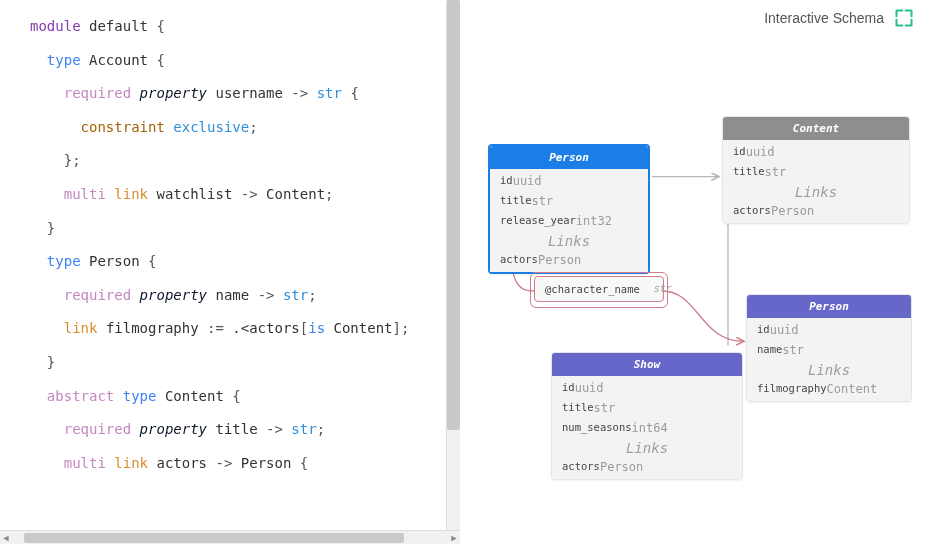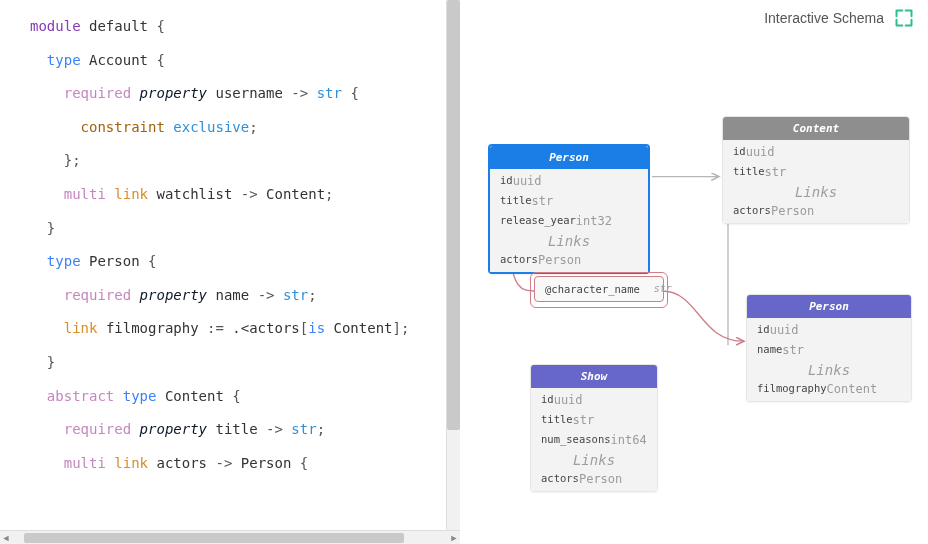--- a/index.html
+++ b/index.html
@@ -260,21 +260,21 @@
             <span class="etype">str</span>
           </div>
           <div class="links-label">Links</div>
           <div class="erow">
             <span>filmography</span>
             <span class="etype">Content</span>
           </div>
         </div>
     </div>
 
-    <div class="entity show" style="left:56px; top:316px; width:128px;margin-top:12px;">
+    <div class="entity show" style="left:77px; top:316px; width:192px;">
       <div class="entity-header">Show</div>
       <div class="entity-body" id="show-props">
           <div class="erow">
             <span>id</span>
             <span class="etype">uuid</span>
           </div>
           <div class="erow">
             <span>title</span>
             <span class="etype">str</span>
           </div>

